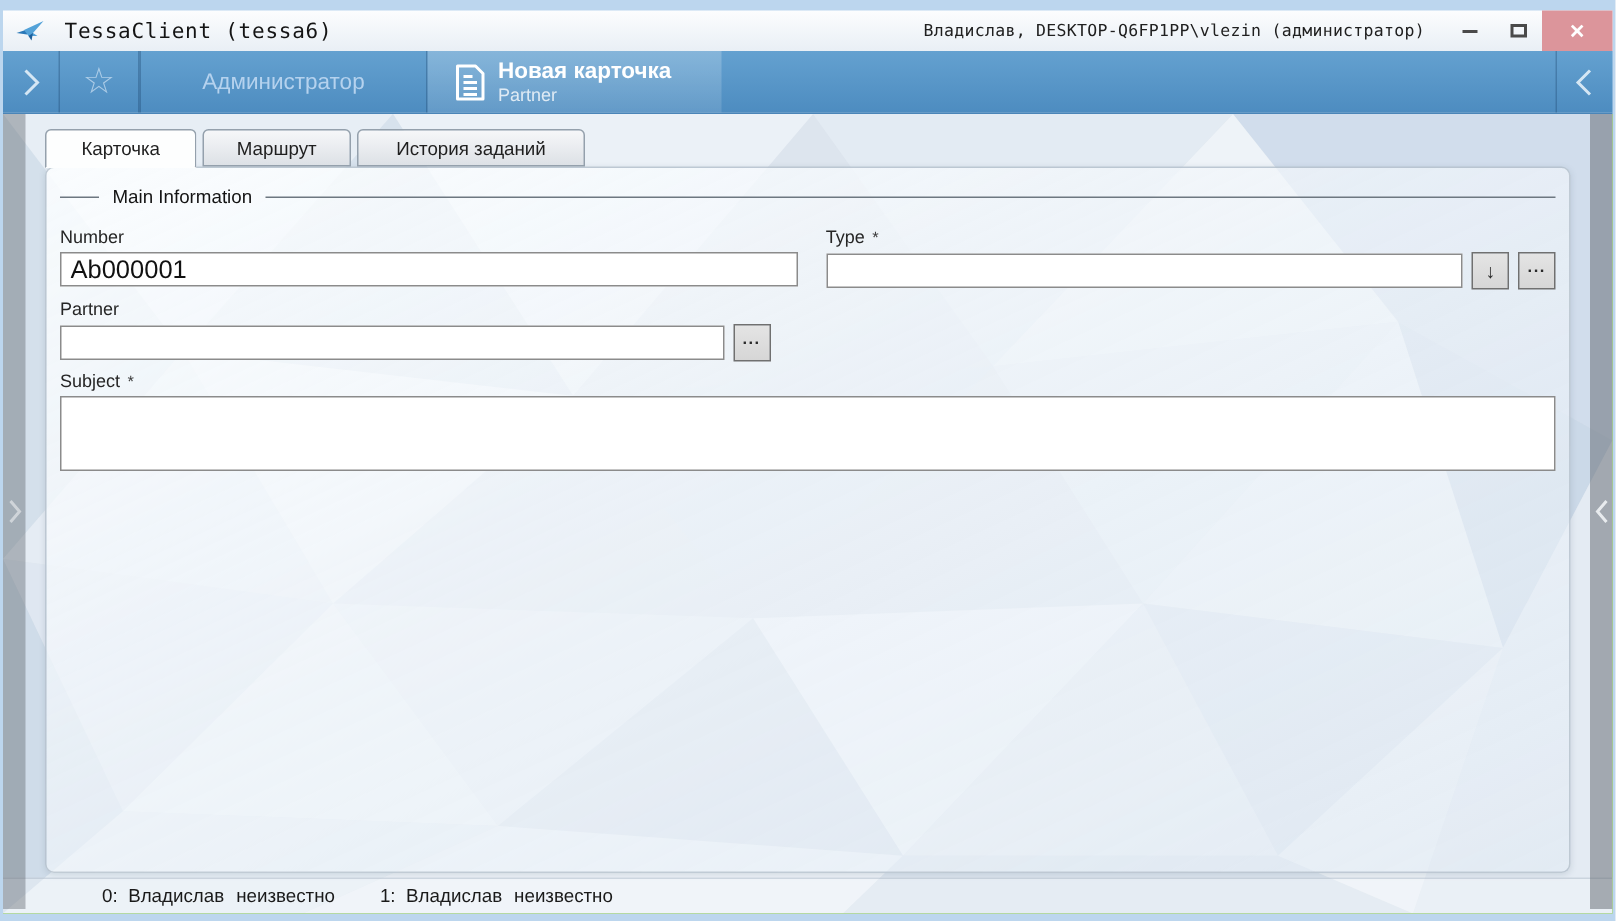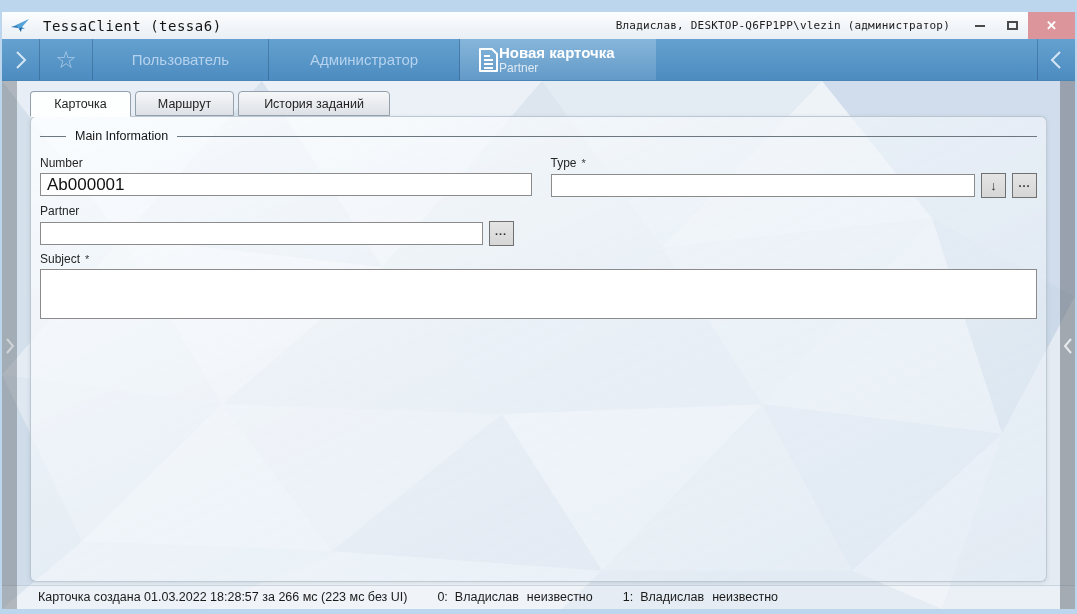--- a/index.html
+++ b/index.html
@@ -1,20 +1,20 @@
 <!DOCTYPE html>
 <html><head>
 <meta charset="utf-8">
 <style>
   * { margin:0; padding:0; box-sizing:border-box; }
   html,body { width:1077px; height:614px; font-family:"Liberation Sans", sans-serif; }
   .window {
     width:1077px; height:614px;
     background:#bcd6ee;
-    padding:12px 2px 5px 2px;
+    padding:7px 2px 5px 2px;
     display:flex; flex-direction:column;
   }
   
   .titlebar {
     height:27px; flex:0 0 27px;
     background:linear-gradient(#fcfdfe,#e9eff5);
     display:flex; align-items:center;
   }
   .logo { width:24px; height:18px; margin-left:7px; flex:0 0 auto; }
   .title-text {
@@ -48,21 +48,21 @@
   .nav-star { width:52px; font-size:24px; color:rgba(225,238,250,0.62); line-height:1; }
   .nav-tab {
     display:flex; align-items:center; justify-content:center;
     font-size:15px; color:#b5d2ee;
   }
   .nav-tab.t1 { width:175px; }
   .nav-tab.t2 { width:190px; }
   .nav-tab-active {
     width:196px;
     background:linear-gradient(rgba(255,255,255,0.22),rgba(255,255,255,0.12));
-    display:flex; align-items:center; padding-left:18px; gap:0;
+    display:flex; align-items:center; padding-left:18px; gap:8px;
   }
   .nav-tab-active .tt { color:#ffffff; font-size:15px; font-weight:bold; line-height:17px; }
   .nav-tab-active .ts { color:rgba(255,255,255,0.78); font-size:12px; line-height:14px; }
   .nav-spacer { flex:1; }
   
   .content { flex:1; position:relative; background:#84cc16; overflow:hidden; display:flex; flex-direction:column; }
   .bg-svg { position:absolute; left:0; top:0; width:100%; height:100%; }
   .edge-strip {
     position:absolute; top:0; width:15px; height:530px;
     background:rgba(96,102,110,0.42); z-index:3;
@@ -164,23 +164,20 @@
     <div class="nav-btn nav-chev">
       <svg width="13" height="22" viewBox="0 0 13 22">
         <polyline points="3,3 11,11 3,19" fill="none" stroke="rgba(235,244,252,0.85)" stroke-width="2"></polyline>
       </svg>
     </div>
     <div class="nav-sep"></div>
     <div class="nav-btn nav-star">
         <span>☆</span>
       </div>
     <div class="nav-sep"></div>
-    <div class="nav-tab t1">
-      <span>Пользователь</span>
-    </div>
     <div class="nav-sep"></div>
     <div class="nav-tab t2">
       <span>Администратор</span>
     </div>
     <div class="nav-sep"></div>
     <div class="nav-tab-active">
       <svg width="21" height="26" viewBox="0 0 21 26">
         <path d="M2 2 L14 2 L19 7 L19 24 L2 24 Z" fill="none" stroke="#ffffff" stroke-width="2" stroke-linejoin="round"></path>
         <line x1="6" y1="9" x2="12" y2="9" stroke="#ffffff" stroke-width="2"></line>
         <line x1="6" y1="13" x2="15" y2="13" stroke="#ffffff" stroke-width="2"></line>
@@ -298,21 +295,20 @@
         <div class="col-subject">
           <div class="field-label">
             <span>Subject</span><span class="req">*</span>
           </div>
           <textarea class="subject-area" style=""></textarea>
         </div>
       </div>
     </div>
 
     <div class="statusbar">
-      <div class="status-created">Карточка создана 01.03.2022 18:28:57 за 266 мс (223 мс без UI)</div>
       <div class="counter">
         <span class="idx">0:</span>
         <span class="nm">Владислав</span>
         <span class="st">неизвестно</span>
       </div>
       <div class="counter">
         <span class="idx">1:</span>
         <span class="nm">Владислав</span>
         <span class="st">неизвестно</span>
       </div>

